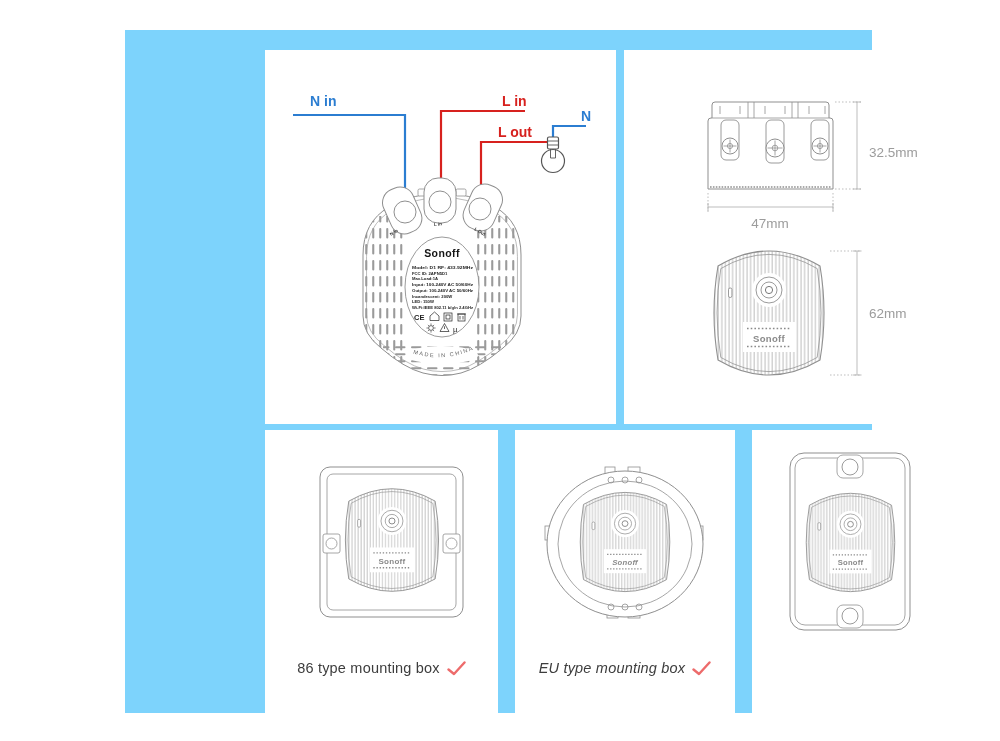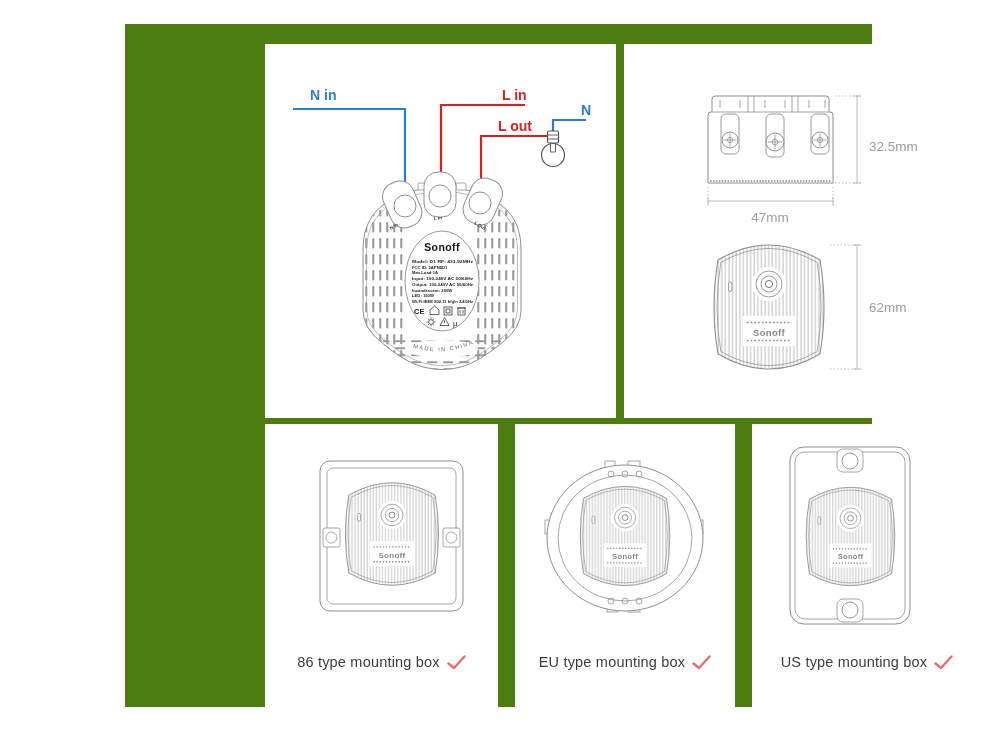--- a/index.html
+++ b/index.html
@@ -1,23 +1,23 @@
 <!DOCTYPE html>
 <html><head>
 <meta charset="utf-8">
 <style>
   html,body { margin:0; padding:0; }
   body { font-family:"Liberation Sans", sans-serif; background:#ffffff; }
   .page { position:relative; width:1000px; height:741px; background:#ffffff; overflow:hidden; }
-  .region { position:absolute; left:125px; top:24px; width:747px; height:683px; background:#4d7c0f; }
+  .region { position:absolute; left:125px; top:30px; width:747px; height:683px; background:#7dd3fc; }
   .card { position:absolute; background:#ffffff; }
   .card-wiring { left:140px; top:20px; width:351px; height:374px; }
   .card-dims   { left:499px; top:20px; width:358px; height:374px;text-decoration:underline; }
   .card-86     { left:140px; top:400px; width:233px; height:290px; }
-  .card-eu     { left:390px; top:400px; width:220px; height:290px; }
+  .card-eu     { left:390px; top:400px; width:220px; height:290px;font-style:italic; }
   .card-us     { left:627px; top:400px; width:230px; height:290px; }
   svg { display:block; }
   .box-label { position:absolute; left:0; right:0; top:224px; height:28px;
                display:flex; align-items:center; justify-content:center; gap:7px;
                font-size:14.5px; color:#3d3d3d; letter-spacing:0.2px; }
   .wire-label { font-size:14px; font-weight:bold; }
   .dim-text { font-size:13.5px; fill:#9c9c9c; }
   .lbl-line { font-size:4.2px; font-weight:bold; fill:#1c1c1c; }
   .term-lbl { font-size:4.6px; font-weight:bold; fill:#333; }
   .check-svg { flex:0 0 auto; }
@@ -307,22 +307,16 @@
           <rect x="43" y="28" width="110" height="167" rx="10" fill="none" stroke-width="0.8"></rect>
           <g>
             <rect x="85" y="25" width="26" height="23" rx="6" stroke-width="0.8"></rect>
             <circle cx="98" cy="37" r="8" fill="none" stroke-width="0.9"></circle>
             <rect x="85" y="175" width="26" height="23" rx="6" stroke-width="0.8"></rect>
             <circle cx="98" cy="186" r="8" fill="none" stroke-width="0.9"></circle>
           </g>
         </g>
         <use href="#device-front" transform="translate(51,53) scale(0.805,0.793)"></use>
       </svg>
-      <div class="box-label">
-        <span>US type mounting box</span>
-        <svg class="check-svg" width="19" height="15" viewBox="0 0 19 15">
-          <path d="M1.5,8.5 L7,13 L17.5,1.5" fill="none" stroke="#ed6b6b" stroke-width="2.4" stroke-linecap="round" stroke-linejoin="round"></path>
-        </svg>
-      </div>
     </div>
 
   </div>
 </div>
 
 </body></html>

